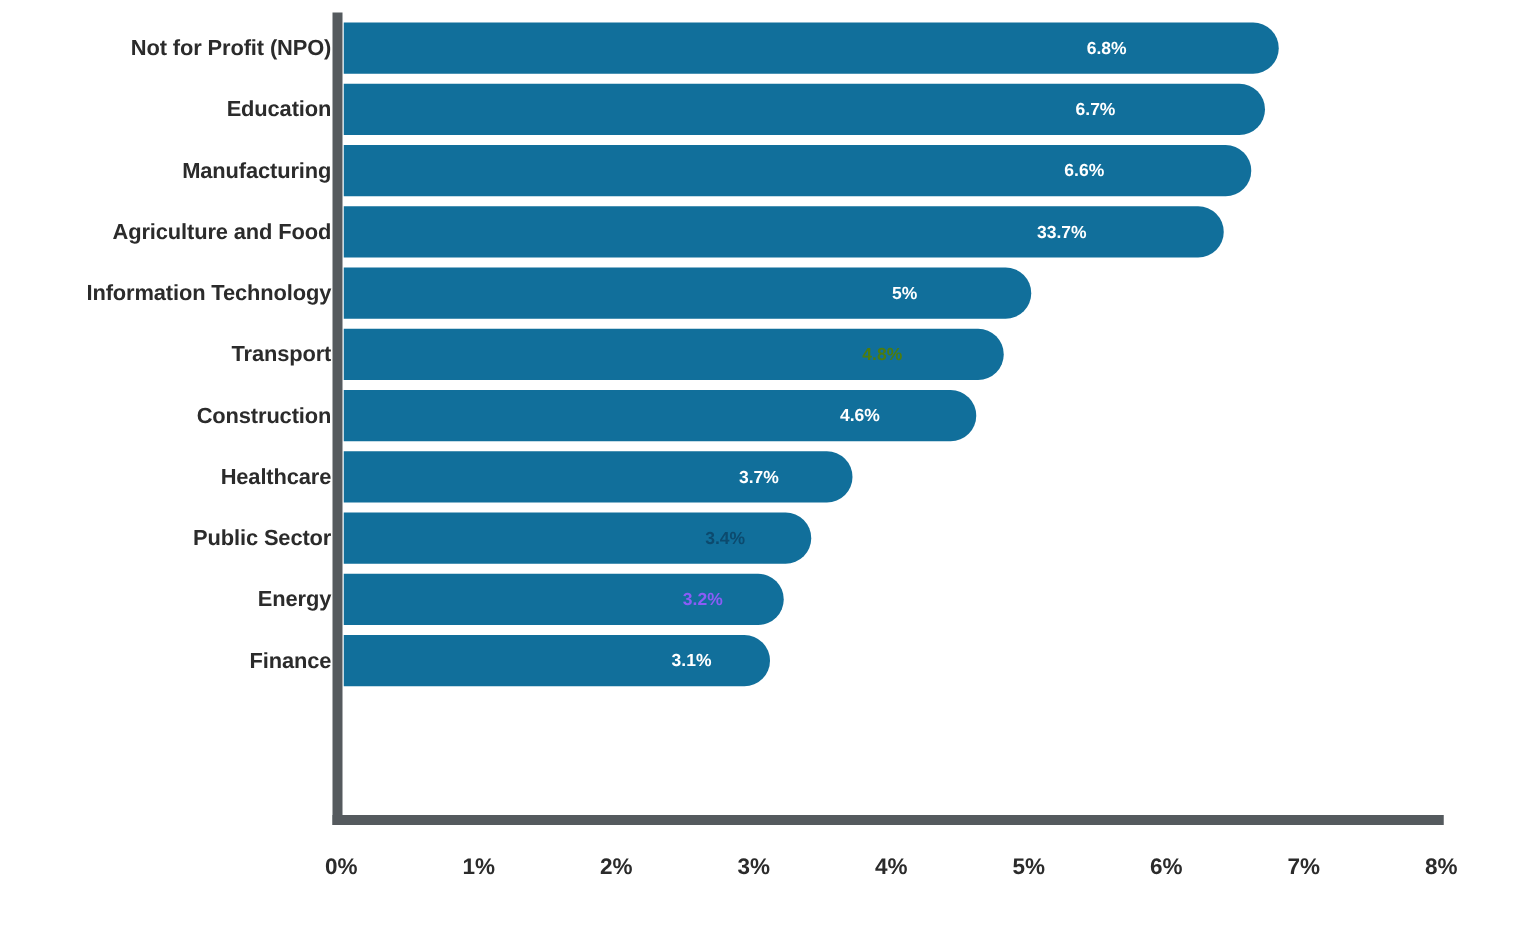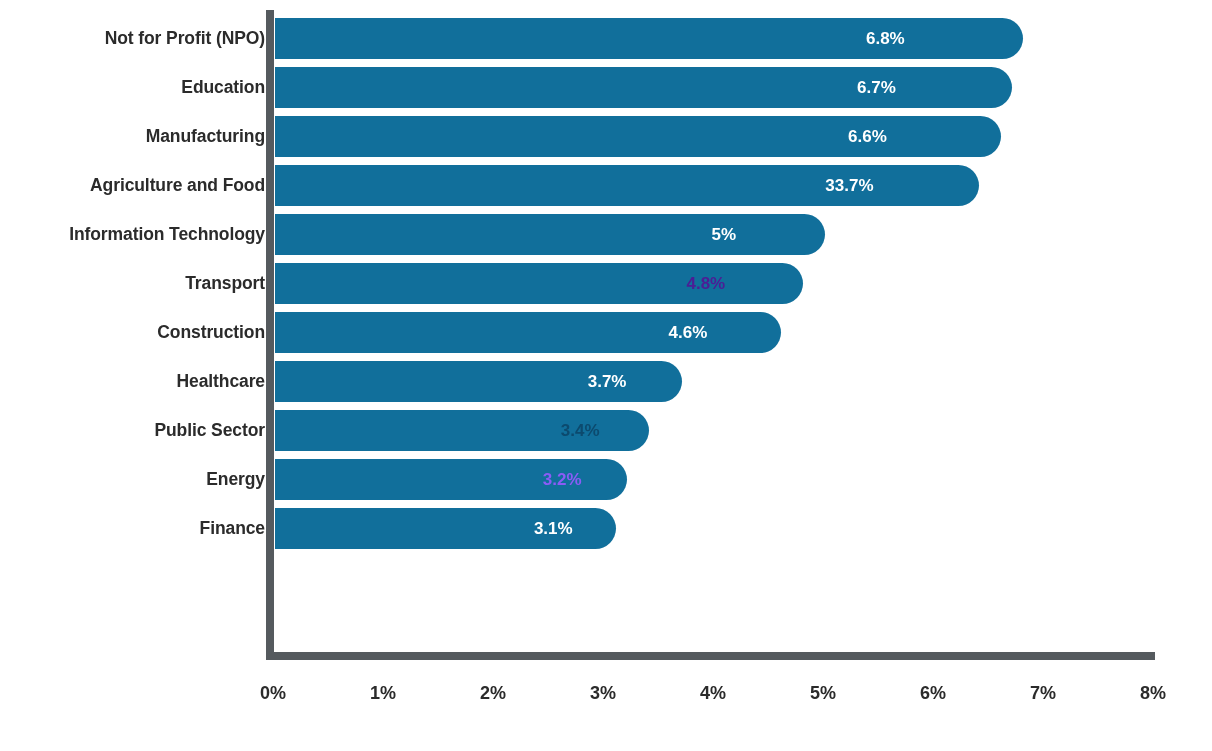--- a/index.html
+++ b/index.html
@@ -82,21 +82,21 @@
     background: #116f9b;
     border-top-right-radius: 20.5px;
     border-bottom-right-radius: 20.5px;
   }
 
   .bar-value {
     position: absolute;
     top: 0;
     height: 41px;
     line-height: 41px;
-    font-size: 17px;
+    font-size: 14px;
     font-weight: bold;
     color: #ffffff;
     white-space: nowrap;
     transform: translateX(-50%);
     text-align: right;
   }
 
   #x-ticks {
     position: absolute;
     left: 0;
@@ -157,21 +157,21 @@
         <div class="cat-label">Information Technology</div>
         <div class="bar-track">
           <div class="bar" style="width: 550px; background: rgb(17, 111, 155);"></div>
           <div class="bar-value" style="left: 448.8px; color: rgb(255, 255, 255);">5%</div>
         </div>
       </div>
       <div class="row">
         <div class="cat-label">Transport</div>
         <div class="bar-track">
           <div class="bar" style="width: 528px; background: rgb(17, 111, 155);"></div>
-          <div class="bar-value" style="left: 430.848px; color: #4c1d95;">4.8%</div>
+          <div class="bar-value" style="left: 430.848px; color: #4d7c0f;">4.8%</div>
         </div>
       </div>
       <div class="row">
         <div class="cat-label">Construction</div>
         <div class="bar-track">
           <div class="bar" style="width: 506px; background: rgb(17, 111, 155);"></div>
           <div class="bar-value" style="left: 412.896px; color: rgb(255, 255, 255);">4.6%</div>
         </div>
       </div>
       <div class="row">

